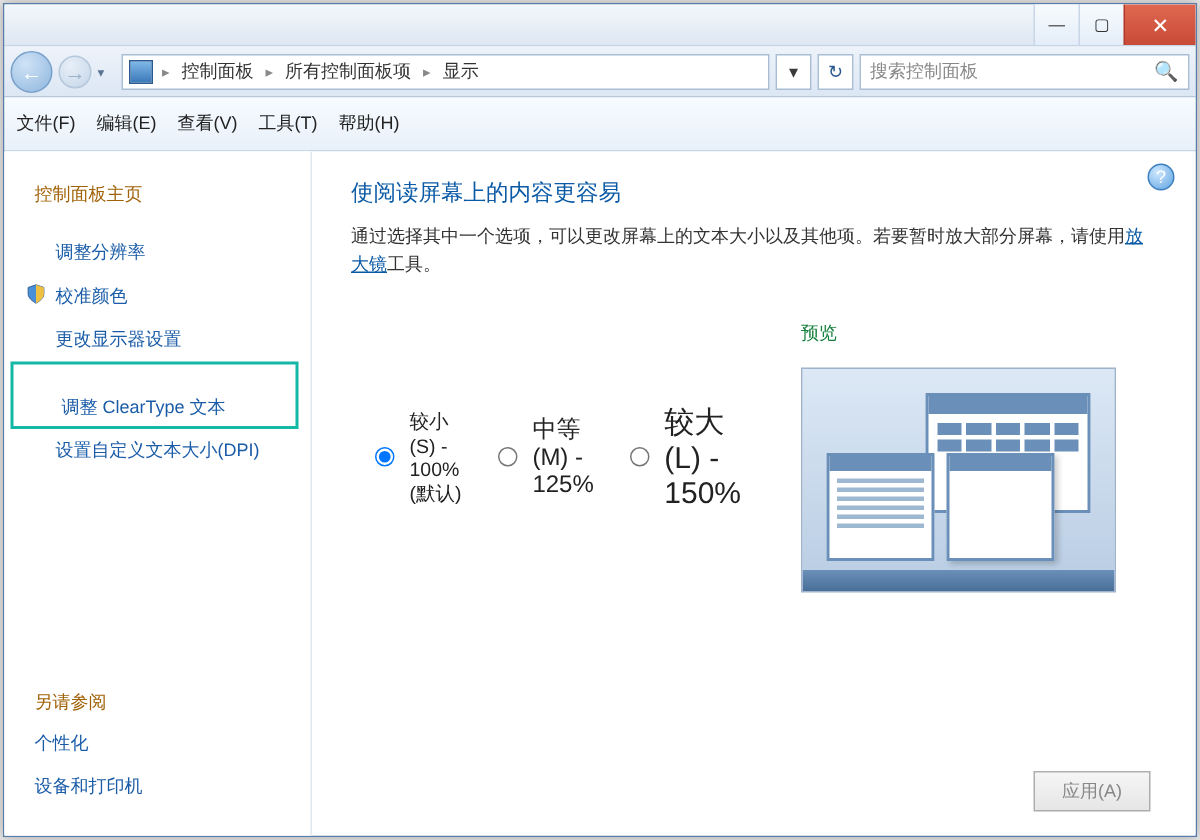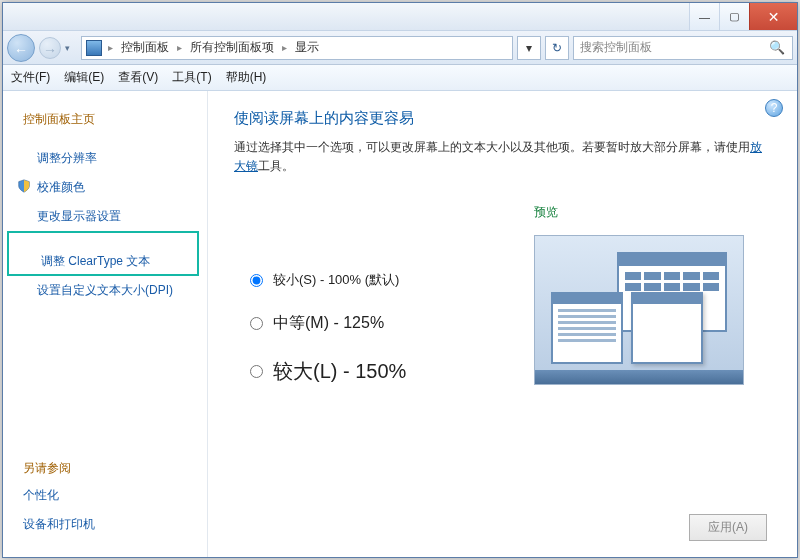--- a/index.html
+++ b/index.html
@@ -13,39 +13,39 @@
 .nav-fwd { width: 22px; height: 22px; background: radial-gradient(circle at 35% 30%, #e7eff8, #c5d6e8); color: #9cb2c9; border-color: #b5c7db; }
 .nav-dd { width: 12px; color: #5b7594; font-size: 9px; }
 .addressbar { flex: 1; height: 24px; background: #fff; border: 1px solid #a9bdd4; display: flex; align-items: center; padding: 0 4px; gap: 4px; font-size: 12px; color: #333; }
 .addr-icon { width: 16px; height: 16px; background: linear-gradient(#7fb8e8, #3a78b8); border: 1px solid #2a5a90; }
 .crumb { padding: 0 2px; }
 .chev { color: #888; font-size: 10px; padding: 0 2px; }
 .addr-btn { width: 24px; height: 24px; background: #fff; border: 1px solid #a9bdd4; display: flex; align-items: center; justify-content: center; color: #3b3b3b; font-size: 12px; }
 .addr-btn.refresh { color: #2c5a8e; }
 .searchbox { width: 220px; height: 24px; background: #fff; border: 1px solid #a9bdd4; display: flex; align-items: center; padding: 0 6px; font-size: 12px; color: #888; position: relative; }
 .searchbox .mag { position: absolute; right: 6px; color: #5b88b8; font-size: 13px; }
-.menubar { height: 26px; background: linear-gradient(#f7fbff, #e8f0f9); border-bottom: 1px solid #c8d7e8; display: flex; align-items: center; padding: 0 8px; gap: 14px; font-size: 12px; color: #222; }
+.menubar { height: 36px; background: linear-gradient(#f7fbff, #e8f0f9); border-bottom: 1px solid #c8d7e8; display: flex; align-items: center; padding: 0 8px; gap: 14px; font-size: 12px; color: #222; }
 .menubar span { cursor: default; }
 .body { flex: 1; display: flex; background: #fff; }
 .sidebar { width: 205px; background: #fff; border-right: 1px solid #e2e8ef; padding: 14px 0 10px 0; display: flex; flex-direction: column; }
 .side-top { flex: 0 0 auto; }
 .side-item { padding: 6px 10px 6px 34px; font-size: 12px; color: #1a5ca8; position: relative; cursor: default; }
 .side-item.header { padding-left: 20px; color: #a16207; }
 .side-item .shield { position: absolute; left: 14px; top: 6px; width: 14px; height: 14px; }
 .side-item.highlight { border: 2px solid #14b8a6; padding: 20px 8px 4px 32px; margin: 0 8px 0 4px; }
 .side-spacer { flex: 1; }
 .side-bottom { padding: 8px 0; }
 .side-label { padding: 4px 20px; font-size: 12px; color: #a16207; }
 .content { flex: 1; padding: 18px 26px; position: relative; }
 .help-icon { position: absolute; top: 8px; right: 14px; width: 18px; height: 18px; border-radius: 50%; background: radial-gradient(circle at 35% 30%, #cfe8ff, #5ea3e0); border: 1px solid #3d7fbf; color: #fff; font-size: 12px; display: flex; align-items: center; justify-content: center; }
 .heading { font-size: 15px; color: #0b5aa6; margin-bottom: 10px; }
 .desc { font-size: 12px; color: #333; line-height: 1.6; }
 .desc a { color: #0b5aa6; text-decoration: underline; }
 .options-row { display: flex; margin-top: 28px; gap: 40px; }
-.options-col { flex: 0 0 260px; display: flex; flex-direction: column; gap: 24px; padding-left: 16px; justify-content: flex-end; }
+.options-col { flex: 0 0 260px; display: flex; flex-direction: row; gap: 24px; padding-left: 16px; }
 .opt { display: flex; align-items: center; gap: 10px; font-size: 13px; color: #222; }
 .opt input { width: 13px; height: 13px; }
 .opt.med span { font-size: 16px; }
 .opt.lg span { font-size: 20px; }
 .preview-col { flex: 1; }
 .preview-label { font-size: 12px; color: #15803d; margin-bottom: 14px; }
 .preview-box { width: 210px; height: 150px; border: 1px solid #9fb4cc; background: linear-gradient(#dce8f5, #b8cce3); position: relative; overflow: hidden; }
 .pv-taskbar { position: absolute; bottom: 0; left: 0; right: 0; height: 14px; background: linear-gradient(#6a8fb8, #4a6f98); }
 .pv-win1 { position: absolute; top: 16px; right: 16px; width: 110px; height: 80px; background: #fff; border: 2px solid #6a8fb8; }
 .pv-win1-hdr { height: 12px; background: #6a8fb8; }

